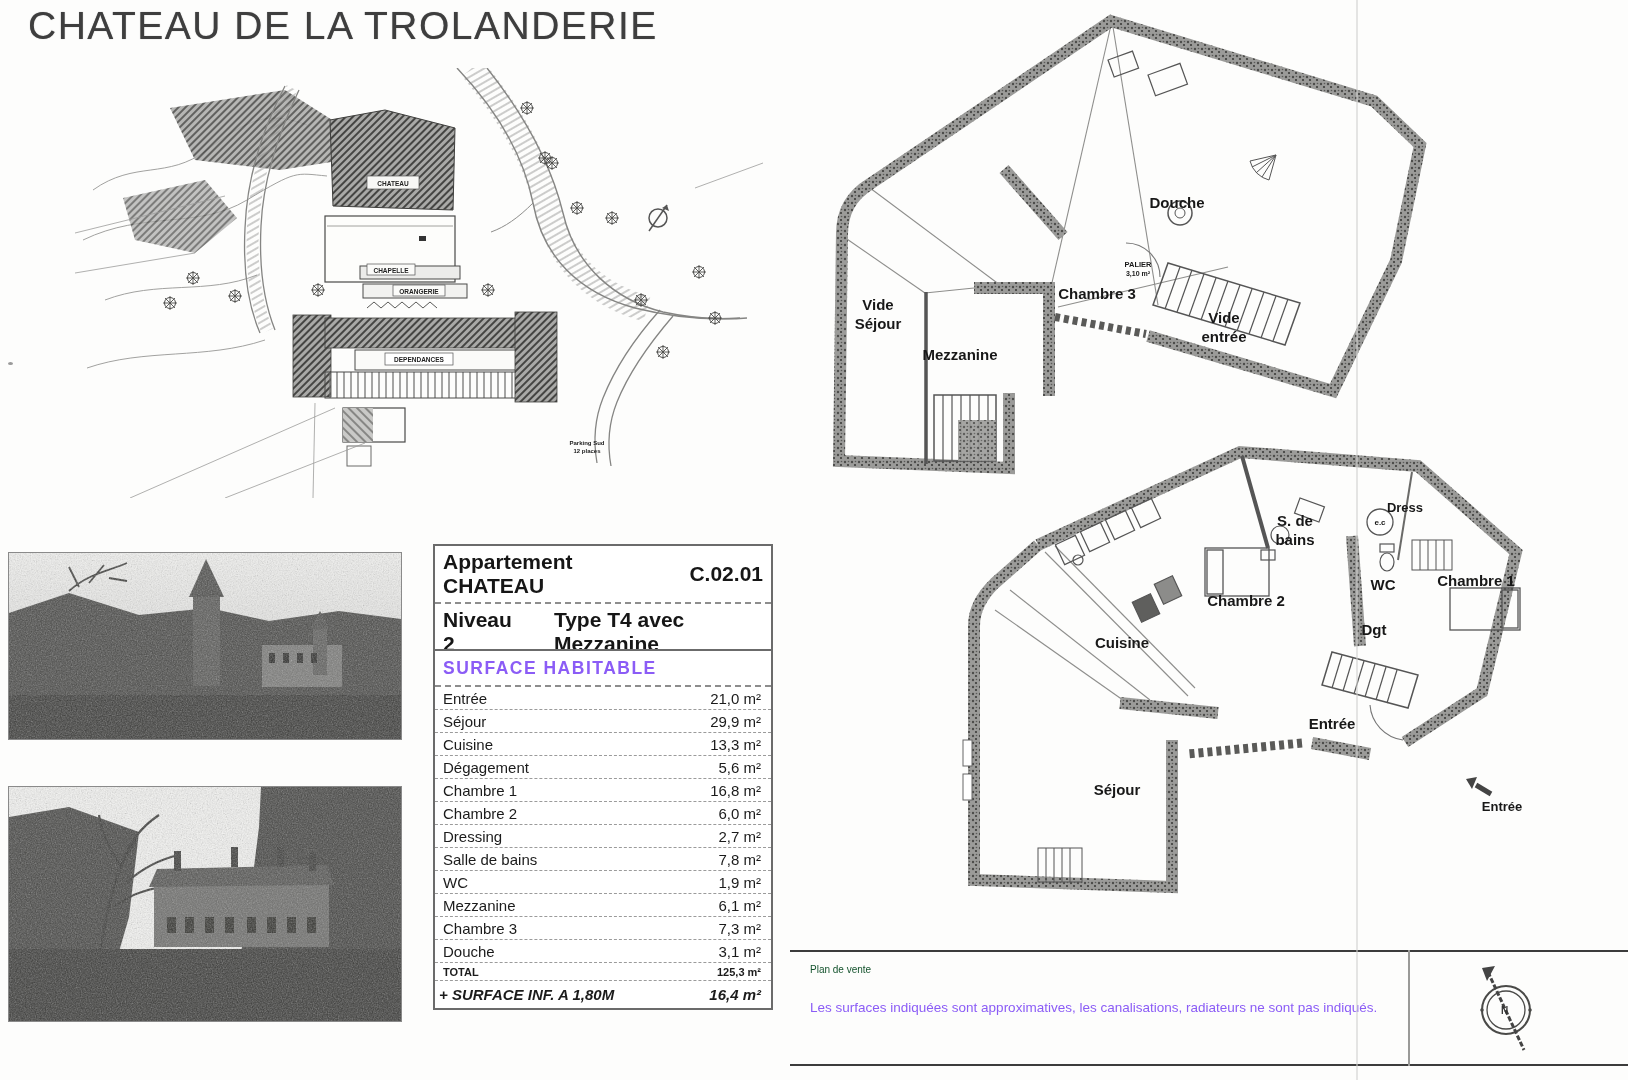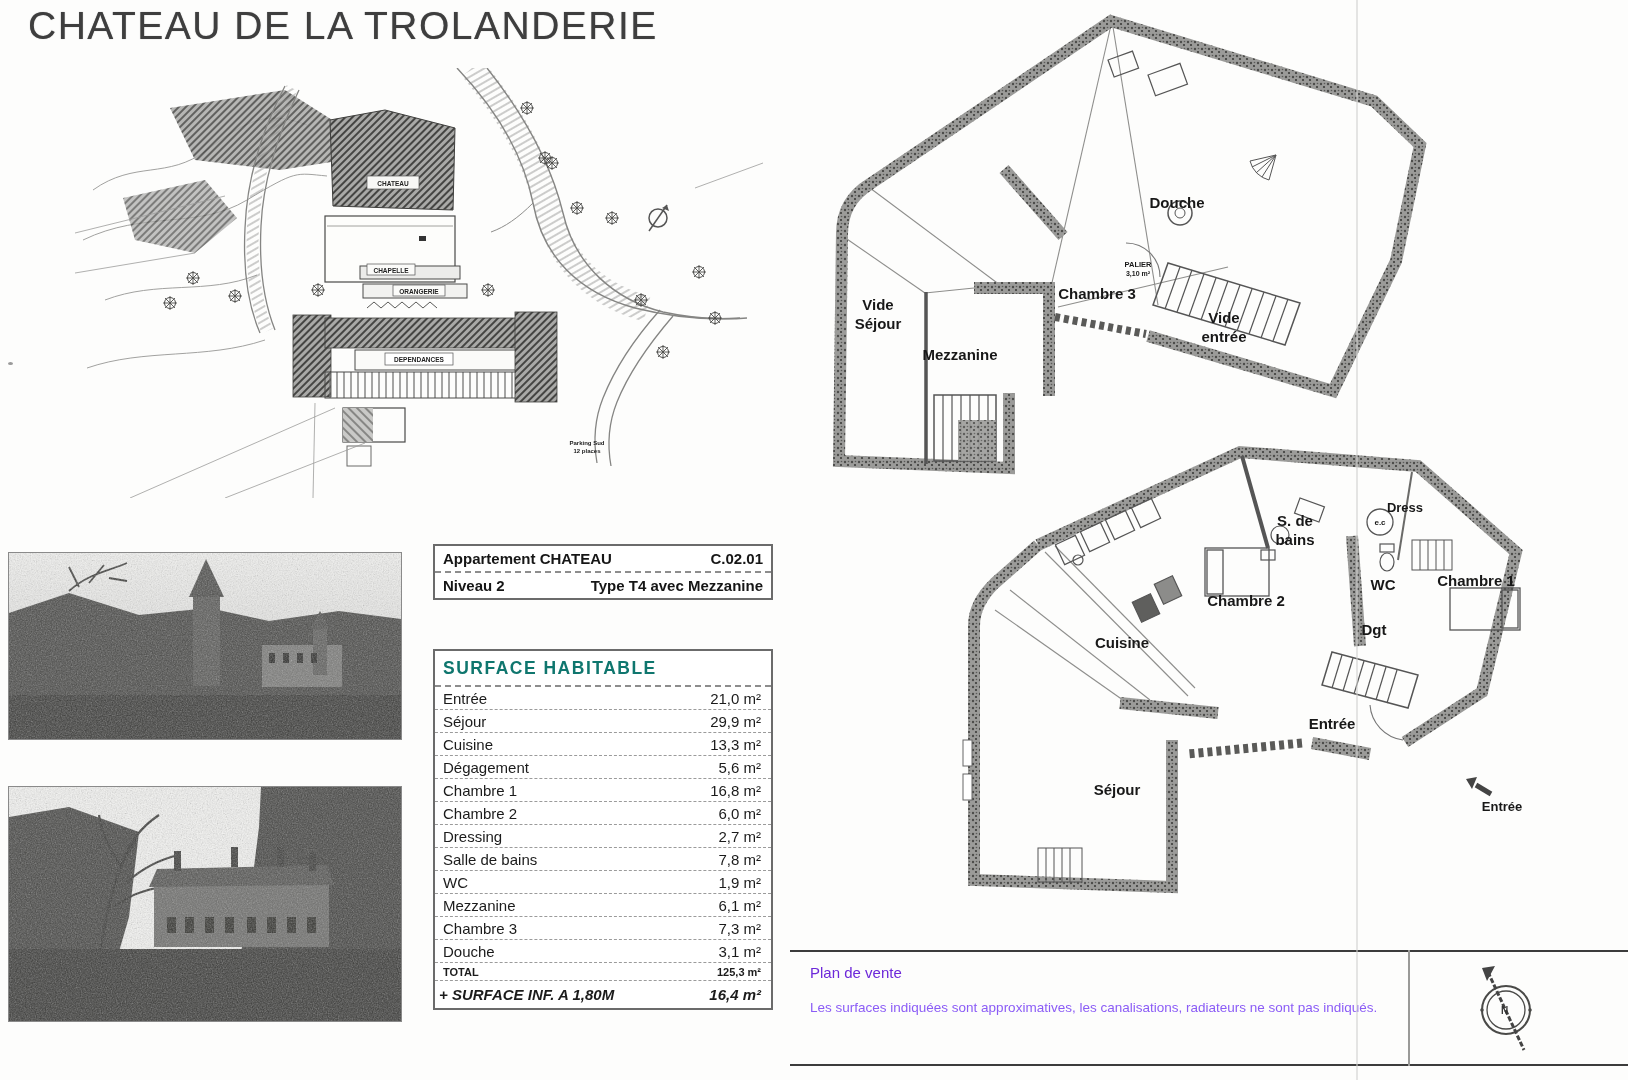--- a/index.html
+++ b/index.html
@@ -4,35 +4,35 @@
 <style>
   html,body{margin:0;padding:0;background:#e8e8e8;}
   .page{position:relative;width:1628px;height:1080px;background:#fdfdfc;overflow:hidden;
         font-family:"Liberation Sans",sans-serif;color:#1b1b1b;}
   .abs{position:absolute;}
   .doc-title{left:28px;top:4px;font-size:39px;font-weight:400;letter-spacing:1.5px;color:#3e3e3e;
              text-shadow:0 0 .8px rgba(70,70,70,.7);white-space:nowrap;}
   
   .info-table{left:433px;top:544px;width:336px;border:2px solid #6b6b6b;background:#fff;}
   .info-row{display:flex;justify-content:space-between;align-items:center;
-            padding:4px 8px;font-weight:700;font-size:15px;color:#161616;gap:36px;}
+            padding:4px 8px;font-weight:700;font-size:21px;color:#161616;gap:36px;}
   .info-row + .info-row{border-top:2px dashed #8d8d8d;}
   
   .surface-table{left:433px;top:649px;width:336px;border:2px solid #6b6b6b;background:#fff;}
   .st-header{font-weight:700;font-size:17.5px;letter-spacing:1.5px;padding:7px 10px 6px 8px;
-             border-bottom:2px dashed #8d8d8d;color:#0f766e;}
+             border-bottom:2px dashed #8d8d8d;color:#8b5cf6;}
   .srow{display:flex;justify-content:space-between;padding:3px 10px 2px 8px;
         font-size:15px;border-bottom:1.6px dashed #9b9b9b;color:#1b1b1b;}
   .srow.total .slabel,.srow.total .svalue{font-weight:700;font-size:11px;}
   .srow.extra{font-style:italic;font-weight:700;border-bottom:none;padding:5px 10px 5px 4px;}
   
   .photo{border:1px solid #8a8a8a;}
   
   .rule{background:#3c3c3c;height:2px;}
-  .footer-title{left:810px;top:964px;font-size:15px;color:#6d28d9;}
+  .footer-title{left:810px;top:964px;font-size:10px;color:#14532d;}
   .footer-text{left:810px;top:998px;width:585px;font-size:13.5px;line-height:1.55;color:#8b5cf6;font-weight:500;}
   .vline{width:2px;background:#9a9a98;}
   .crease{left:1356px;top:0;width:2px;height:1080px;background:#cfcfcd;opacity:.55;}
   .speck{left:8px;top:362px;width:5px;height:3px;background:#9a9a9a;border-radius:50%;}
   
   .plan-lbl{font-family:"Liberation Sans",sans-serif;font-weight:600;fill:#181818;}
   .map-lbl{font-family:"Liberation Sans",sans-serif;font-weight:700;fill:#222;}
   svg{display:block;}
 </style>
 </head>

